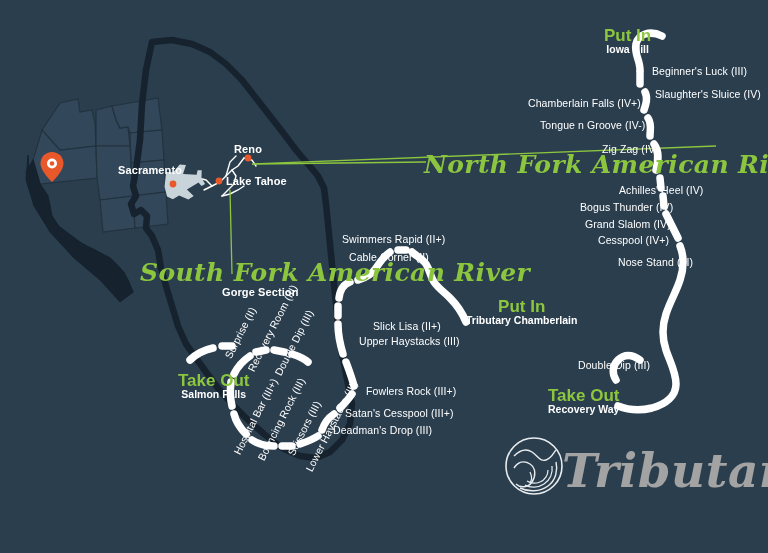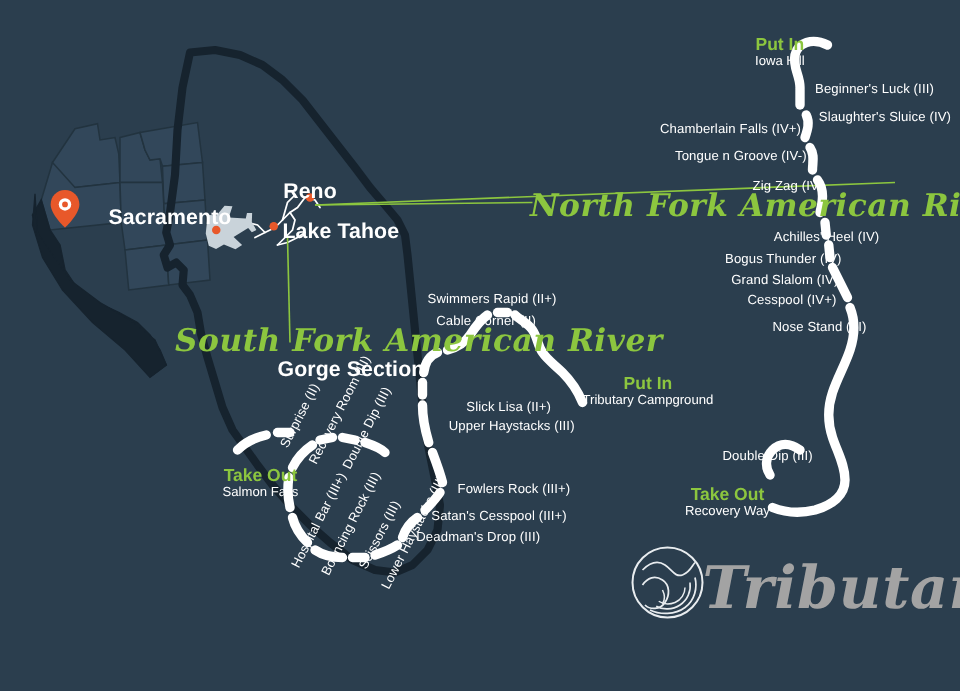--- a/index.html
+++ b/index.html
@@ -4,27 +4,27 @@
 <style>
   html,body{margin:0;padding:0;}
   body{
     width:768px;height:553px;overflow:hidden;
     background:#2b3e4e;
     font-family:"Liberation Sans", sans-serif;
     position:relative;
   }
   #map{position:absolute;inset:0;width:768px;height:553px;}
   .lbl{position:absolute;color:#ffffff;font-size:10.5px;white-space:nowrap;letter-spacing:.1px;}
-  .lbl.city{font-weight:bold;font-size:17px;}
+  .lbl.city{font-weight:bold;font-size:11px;}
   .green-title{position:absolute;color:#8cc63f;white-space:nowrap;
     font-family:"DejaVu Serif", serif;font-style:italic;font-weight:bold;
     font-size:25px;letter-spacing:.4px;}
   .pt{position:absolute;text-align:center;white-space:nowrap;}
-  .pt .t{color:#8cc63f;font-weight:bold;font-size:14px;line-height:15px;}
-  .pt .s{color:#ffffff;font-weight:normal;font-size:10.5px;line-height:13px;}
+  .pt .t{color:#8cc63f;font-weight:bold;font-size:17px;line-height:15px;}
+  .pt .s{color:#ffffff;font-weight:bold;font-size:10.5px;line-height:13px;}
   .rot{transform-origin:left top;}
   .logo-wrap{position:absolute;display:flex;align-items:center;gap:9px;}
   .logo-txt{color:#a3a3a3;font-family:"DejaVu Serif", serif;font-style:italic;
     font-weight:bold;font-size:47px;letter-spacing:.5px;}
 </style>
 </head>
 <body>
 
 <svg id="map" viewBox="0 0 768 553">
   <rect x="0" y="0" width="768" height="553" fill="#2b3e4e"></rect>
@@ -115,21 +115,21 @@
     <path d="M556,462 C558,470 556,480 548,486 C540,492 528,492 520,488" fill="none" stroke="#e8ecef" stroke-width="1.4"></path>
     <path d="M552,466 C553,473 550,480 544,484 C538,488 530,488 525,485" fill="none" stroke="#e8ecef" stroke-width="1.3"></path>
     <path d="M548,470 C548,475 545,480 540,482 C535,484 530,483 527,481" fill="none" stroke="#e8ecef" stroke-width="1.2"></path>
     <path d="M530,472 C532,476 532,480 530,483" fill="none" stroke="#e8ecef" stroke-width="1.2"></path>
   </g>
 </svg>
 
 <div class="green-title" style="left:424px;top:150px;">North Fork American River</div>
 <div class="green-title" style="left:140px;top:258px;">South Fork American River</div>
 
-<div class="lbl city" style="left:136px;top:164px;transform:translateX(-50%);">Sacramento</div>
+<div class="lbl city" style="left:150px;top:164px;transform:translateX(-50%);">Sacramento</div>
 <div class="lbl city" style="left:248px;top:143px;transform:translateX(-50%);">Reno</div>
 <div class="lbl city" style="left:226px;top:175px;">Lake Tahoe</div>
 
 <div class="lbl city" style="left:222px;top:286px;">Gorge Section</div>
 
 <div class="pt" style="left:604px;top:28px;">
   <div class="t">Put In</div>
   <div class="s">Iowa Hill</div>
 </div>
 <div class="pt" style="left:548px;top:388px;">
@@ -144,21 +144,21 @@
 <div class="lbl" style="left:602px;top:143px;">Zig Zag (IV)</div>
 <div class="lbl" style="left:591px;top:184px;margin-left:28px;">Achilles' Heel (IV)</div>
 <div class="lbl" style="left:580px;top:201px;">Bogus Thunder (IV)</div>
 <div class="lbl" style="left:585px;top:218px;">Grand Slalom (IV)</div>
 <div class="lbl" style="left:598px;top:234px;">Cesspool (IV+)</div>
 <div class="lbl" style="left:618px;top:256px;">Nose Stand (III)</div>
 <div class="lbl" style="left:578px;top:359px;">Double Dip (III)</div>
 
 <div class="pt" style="left:466px;top:299px;">
   <div class="t">Put In</div>
-  <div class="s">Tributary Campground</div>
+  <div class="s">Tributary Chamberlain</div>
 </div>
 <div class="pt" style="left:178px;top:373px;">
   <div class="t">Take Out</div>
   <div class="s">Salmon Falls</div>
 </div>
 
 <div class="lbl" style="left:342px;top:233px;">Swimmers Rapid (II+)</div>
 <div class="lbl" style="left:349px;top:251px;">Cable Corner (II)</div>
 <div class="lbl" style="left:373px;top:320px;">Slick Lisa (II+)</div>
 <div class="lbl" style="left:359px;top:335px;">Upper Haystacks (III)</div>

